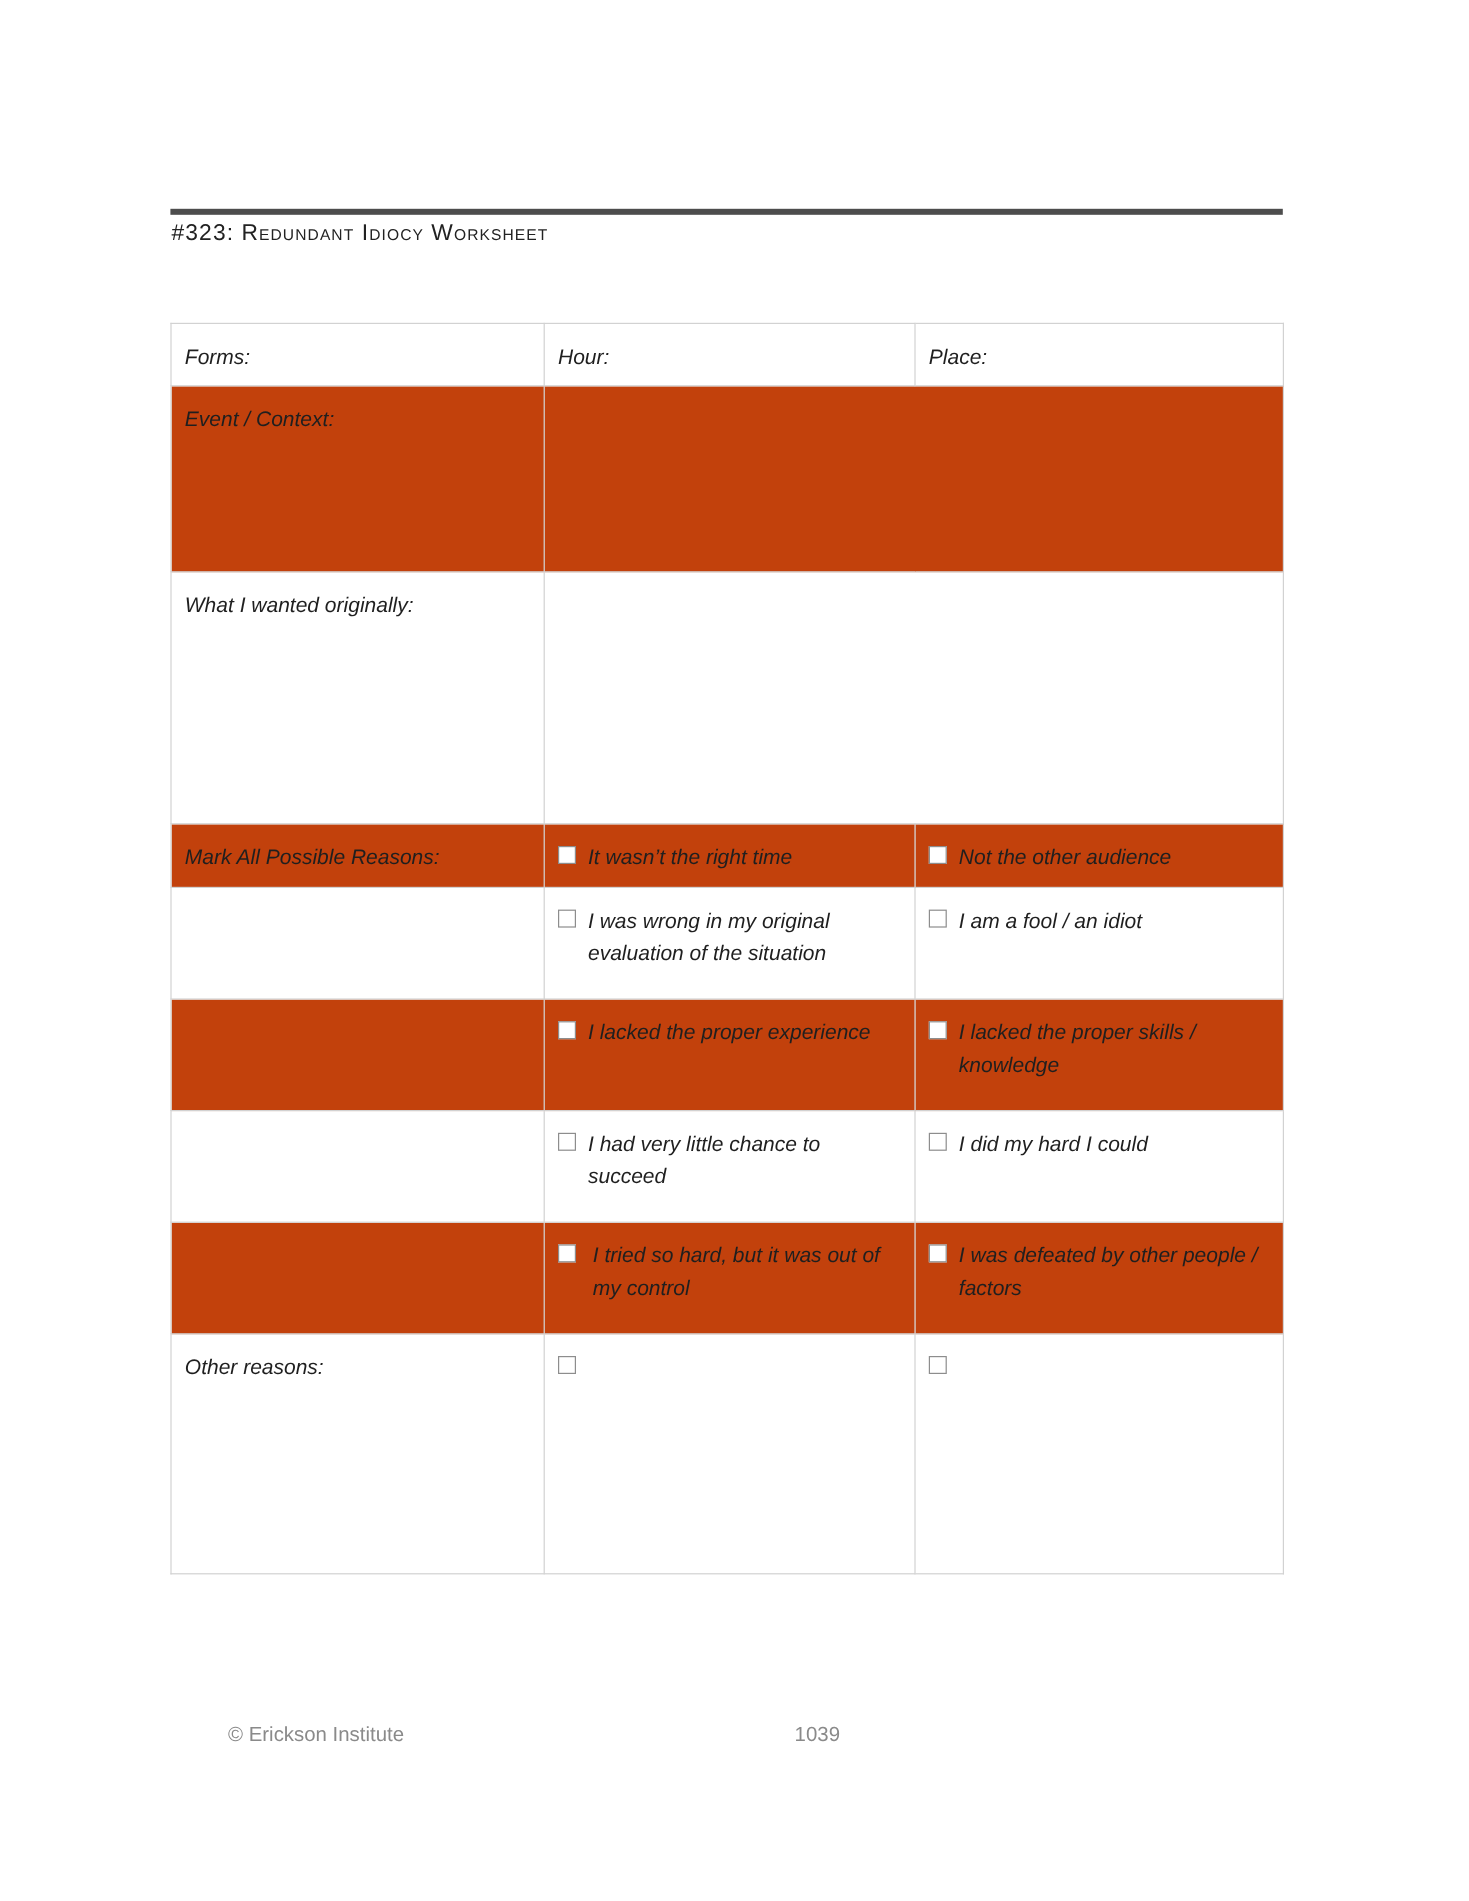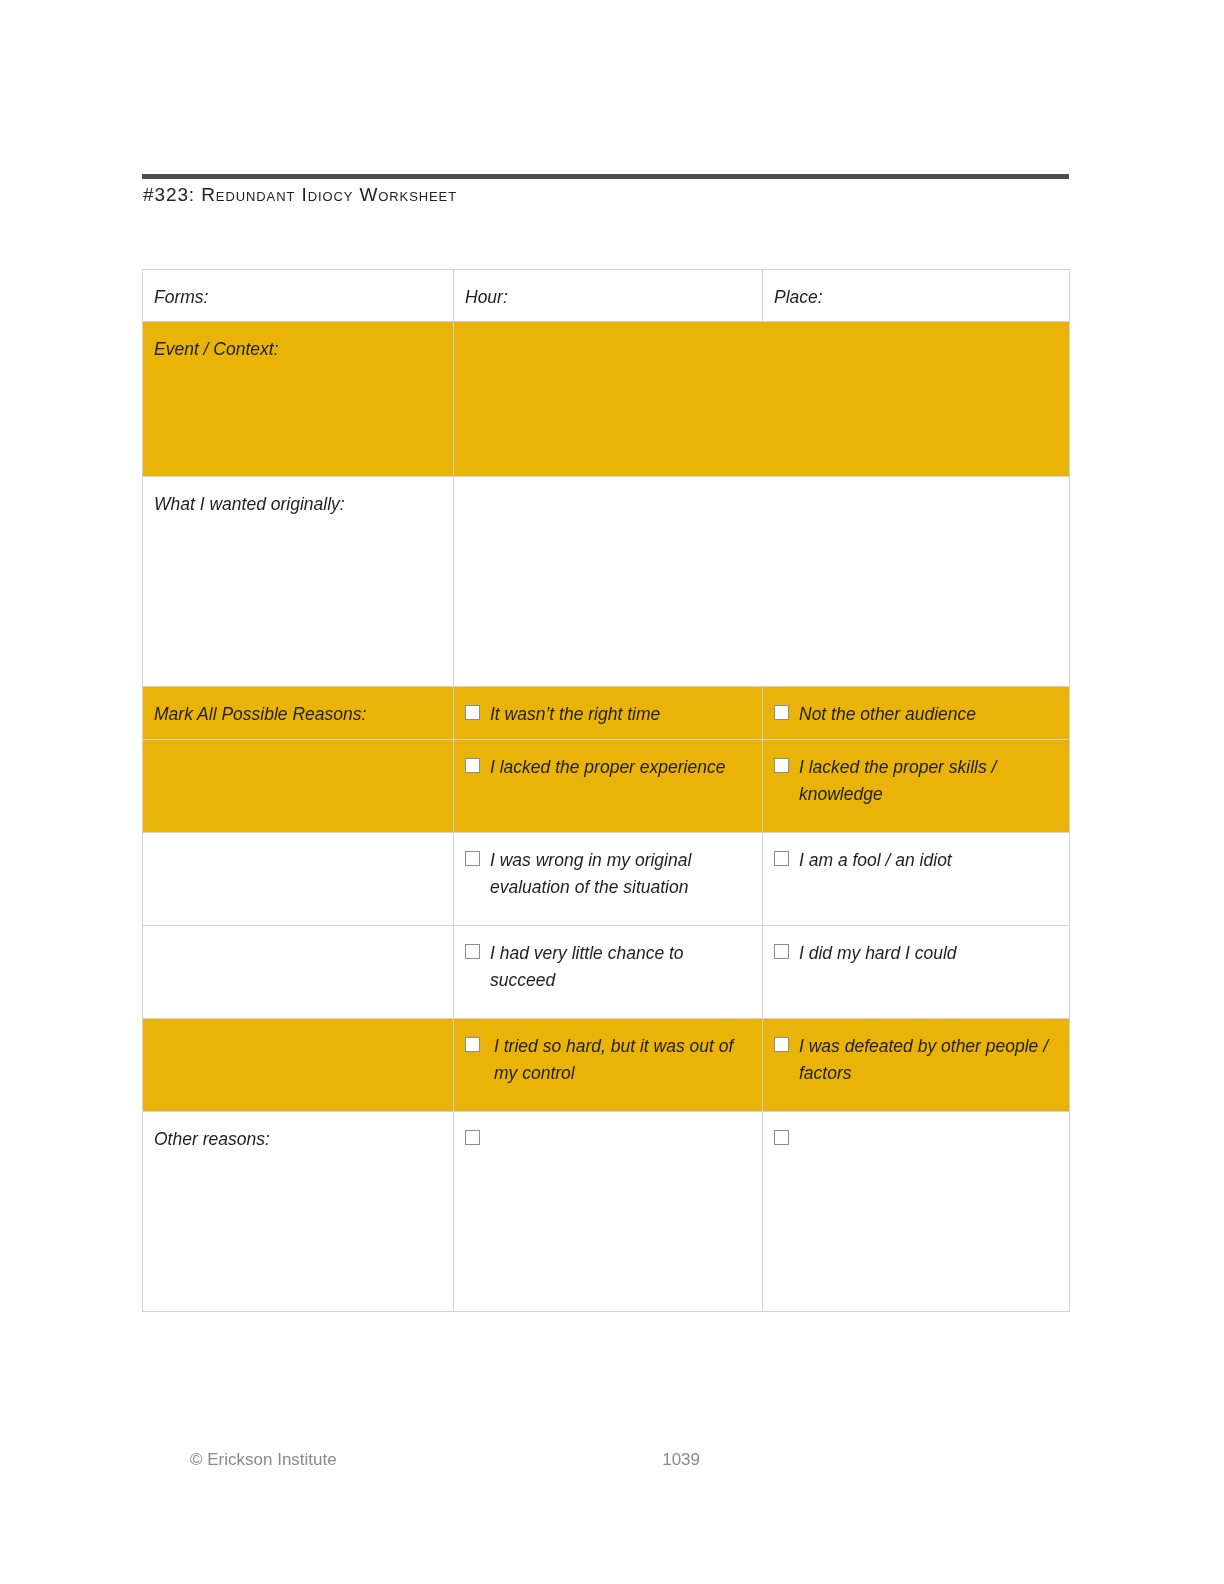--- a/index.html
+++ b/index.html
@@ -58,21 +58,21 @@
     border: 1px solid #d2d2d2;
     vertical-align: top;
     padding: 14px 11px 10px 11px;
     font-size: 17.5px;
     font-style: italic;
     line-height: 1.55;
     color: #1f1f1f;
     background: #ffffff;
   }
   .shaded td, td.shaded {
-    background: #eab308;
+    background: #c2410c;
   }
   .col-a { width: 311px; }
   .col-b { width: 309px; }
   .col-c { width: 307px; }
 
   .h-row td { height: 26px; }
   .ctx-row td { height: 130px; }
   .want-row td { height: 185px; }
   .reason-head td { height: 28px; }
   .reason-row td { height: 68px; }
@@ -109,21 +109,21 @@
     top: 1436px;
     width: 927px;
     display: flex;
     align-items: baseline;
     font-size: 17px;
     color: #8a8a8a;
     font-style: normal;
   }
   .footer .f-left { flex: 0 0 360px; text-align: left; margin-left: 48px; }
   .footer .f-mid  { flex: 1 1 auto; text-align: center; }
-  .footer .f-right{ flex: 0 0 150px; text-align: right; margin-top: 14px; }
+  .footer .f-right{ flex: 0 0 150px; text-align: right; }
 </style>
 </head>
 <body>
 
 <div class="page">
 
   <div class="header-rule"></div>
   <div class="doc-title">#323: Redundant Idiocy Worksheet</div>
 
   <table class="form-table">
@@ -169,44 +169,44 @@
             <span class="checkbox"></span><span>It wasn’t the right time</span>
           </span>
         </td>
         <td class="shaded">
           <span class="cb-line">
             <span class="checkbox"></span><span>Not the other audience</span>
           </span>
         </td>
       </tr>
 
+      <tr class="reason-row">
+        <td></td>
+        <td>
+          <span class="cb-line">
+            <span class="checkbox"></span><span>I was wrong in my original evaluation of the situation</span>
+          </span>
+        </td>
+        <td>
+          <span class="cb-line">
+            <span class="checkbox"></span><span>I am a fool / an idiot</span>
+          </span>
+        </td>
+      </tr>
+
       <tr class="reason-row shaded">
         <td class="shaded"></td>
         <td class="shaded">
           <span class="cb-line">
             <span class="checkbox"></span><span>I lacked the proper experience</span>
           </span>
         </td>
         <td class="shaded">
           <span class="cb-line">
             <span class="checkbox"></span><span>I lacked the proper skills / knowledge</span>
-          </span>
-        </td>
-      </tr>
-
-      <tr class="reason-row">
-        <td></td>
-        <td>
-          <span class="cb-line">
-            <span class="checkbox"></span><span>I was wrong in my original evaluation of the situation</span>
-          </span>
-        </td>
-        <td>
-          <span class="cb-line">
-            <span class="checkbox"></span><span>I am a fool / an idiot</span>
           </span>
         </td>
       </tr>
 
       <tr class="reason-row">
         <td></td>
         <td>
           <span class="cb-line">
             <span class="checkbox"></span><span>I had very little chance to succeed</span>
           </span>

